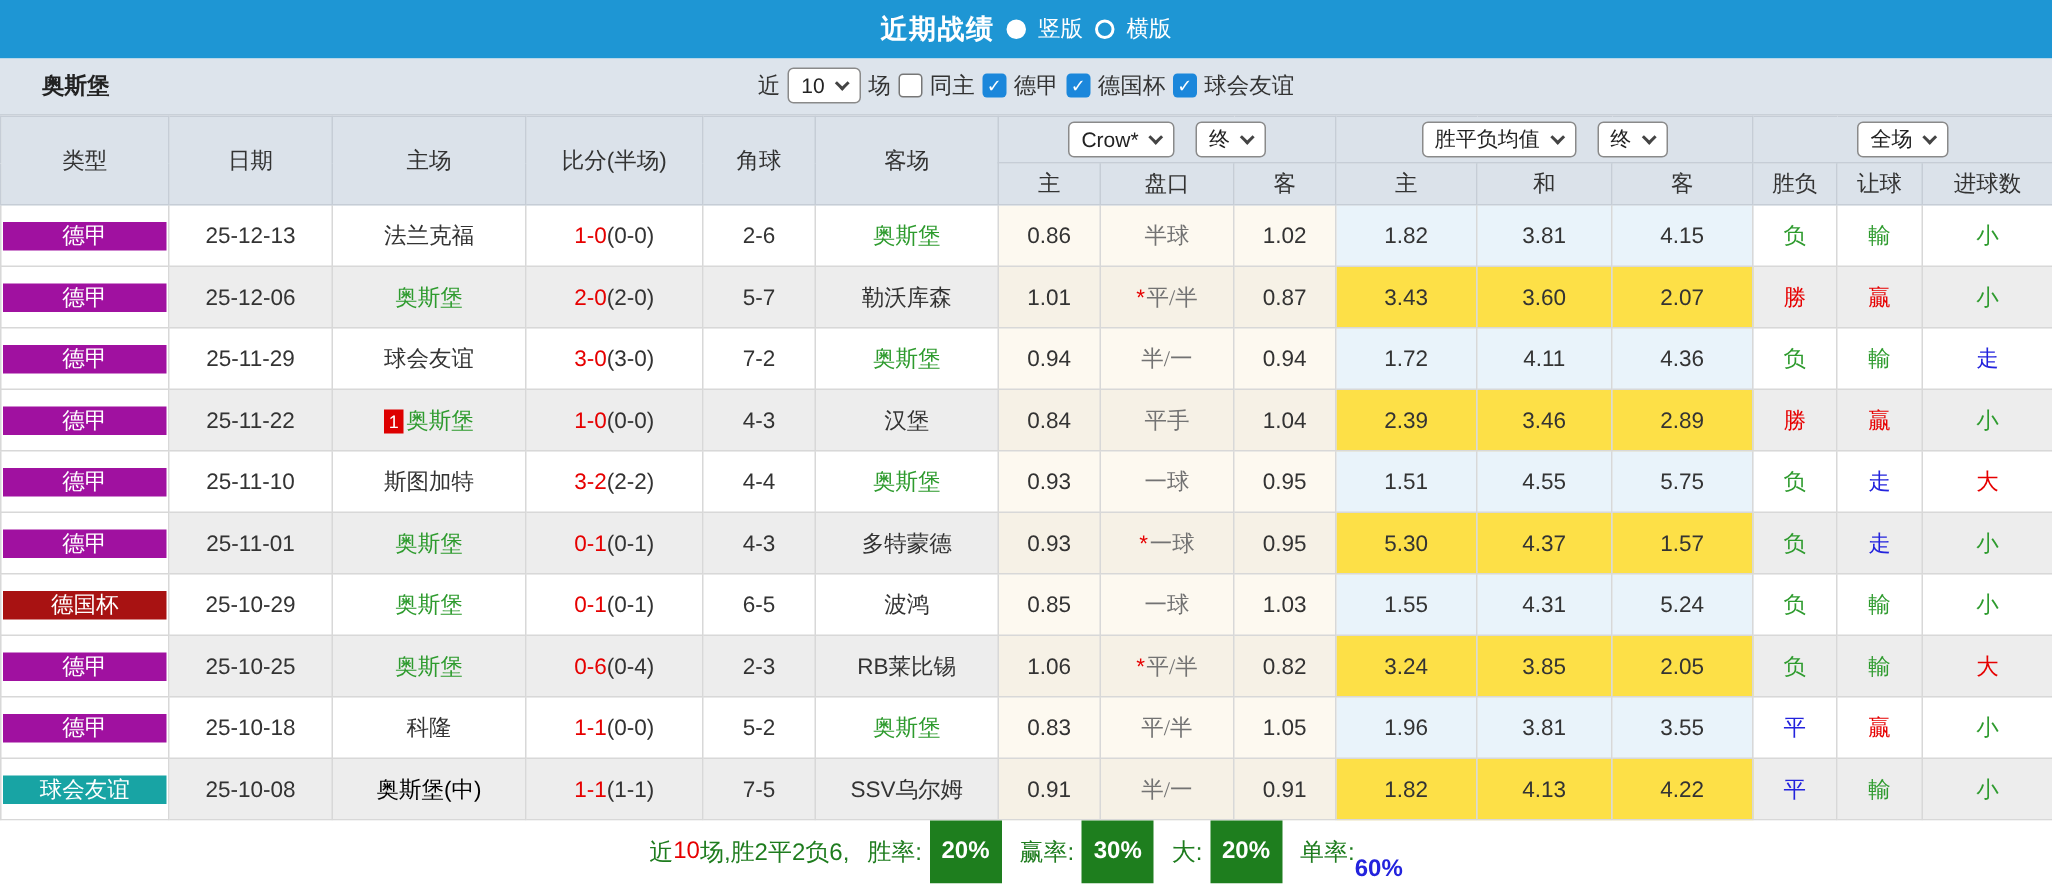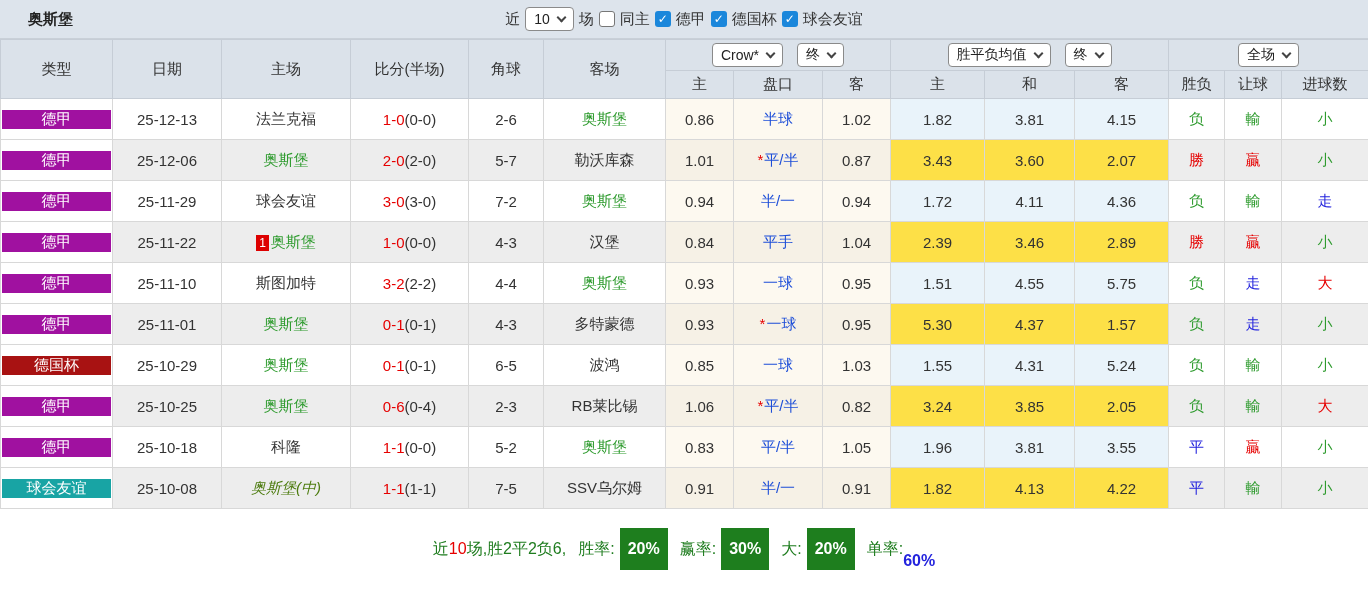--- a/index.html
+++ b/index.html
@@ -38,37 +38,44 @@
   tbody td { border:1px solid #d8d8d8; text-align:center; font-size:15px; color:#333; vertical-align:middle; }
   td.type { padding:1px; background:#fff; }
   .type-badge { height:100%; display:flex; align-items:center; justify-content:center; color:#fff; font-size:15px; }
   tr.odd  td.odds { background:#fdf9f0; }
   tr.even td.odds { background:#f6f1e6; }
   tr.odd  td.avg  { background:#e9f3fa; }
   tr.even td.avg  { background:#fde047; }
   .ft { color:#e60000; }
   .ht { color:#333; }
   .star { color:#e60000; margin-right:1px; }
-  .handicap-text { color:#1d4ed8; }
+  .handicap-text { color:#737373;font-family:Liberation Serif, serif; }
   .num-badge { background:#dd0000; color:#fff; font-size:12px; padding:0 3px; margin-right:2px; display:inline-block; line-height:16px; }
 
   
   .summary { flex:1; background:#fff; display:flex; align-items:center; justify-content:center; font-size:16px; }
   .s { white-space:pre; }
   .s.g { color:#1e7c1e; }
   .s.r { color:#e60000; }
   .s.b { color:#2323dd; font-weight:bold;margin-top:24px; }
   .ml { margin-left:12px; }
   .pct { background:#1e7e1e; color:#fff; font-weight:bold; padding:12px 8px; margin-left:5px; }
 </style>
 </head>
 <body>
 
 <div class="page">
 
+  <div class="topbar">
+    <span class="title">近期战绩</span>
+    <span class="radio filled"></span>
+    <span class="radio-label">竖版</span>
+    <span class="radio"></span>
+    <span class="radio-label">横版</span>
+  </div>
 
   <div class="filterbar">
     <span class="team">奥斯堡</span>
     <div class="filter-center">
       <span>近</span>
       <div class="select-box">
         <span>10</span>
         <span class="chev"></span>
       </div>
       <span>场</span>
@@ -324,21 +331,21 @@
           <td class="avg">3.55</td>
           <td style="color: rgb(35, 35, 221);">平</td>
           <td style="color: rgb(230, 0, 0);">贏</td>
           <td style="color: rgb(46, 155, 46);">小</td>
         </tr>
         <tr class="even">
           <td class="type">
             <div class="type-badge" style="background: rgb(24, 164, 164);">球会友谊</div>
           </td>
           <td>25-10-08</td>
-          <td><span style="color: #4d7c0f; font-style: italic;">奥斯堡(中)</span></td>
+          <td><span style="color: #000000;">奥斯堡(中)</span></td>
           <td><span class="ft">1-1</span><span class="ht">(1-1)</span></td>
           <td>7-5</td>
           <td><span>SSV乌尔姆</span></td>
           <td class="odds">0.91</td>
           <td class="odds"><span class="handicap-text">半/一</span></td>
           <td class="odds">0.91</td>
           <td class="avg">1.82</td>
           <td class="avg">4.13</td>
           <td class="avg">4.22</td>
           <td style="color: rgb(35, 35, 221);">平</td>

